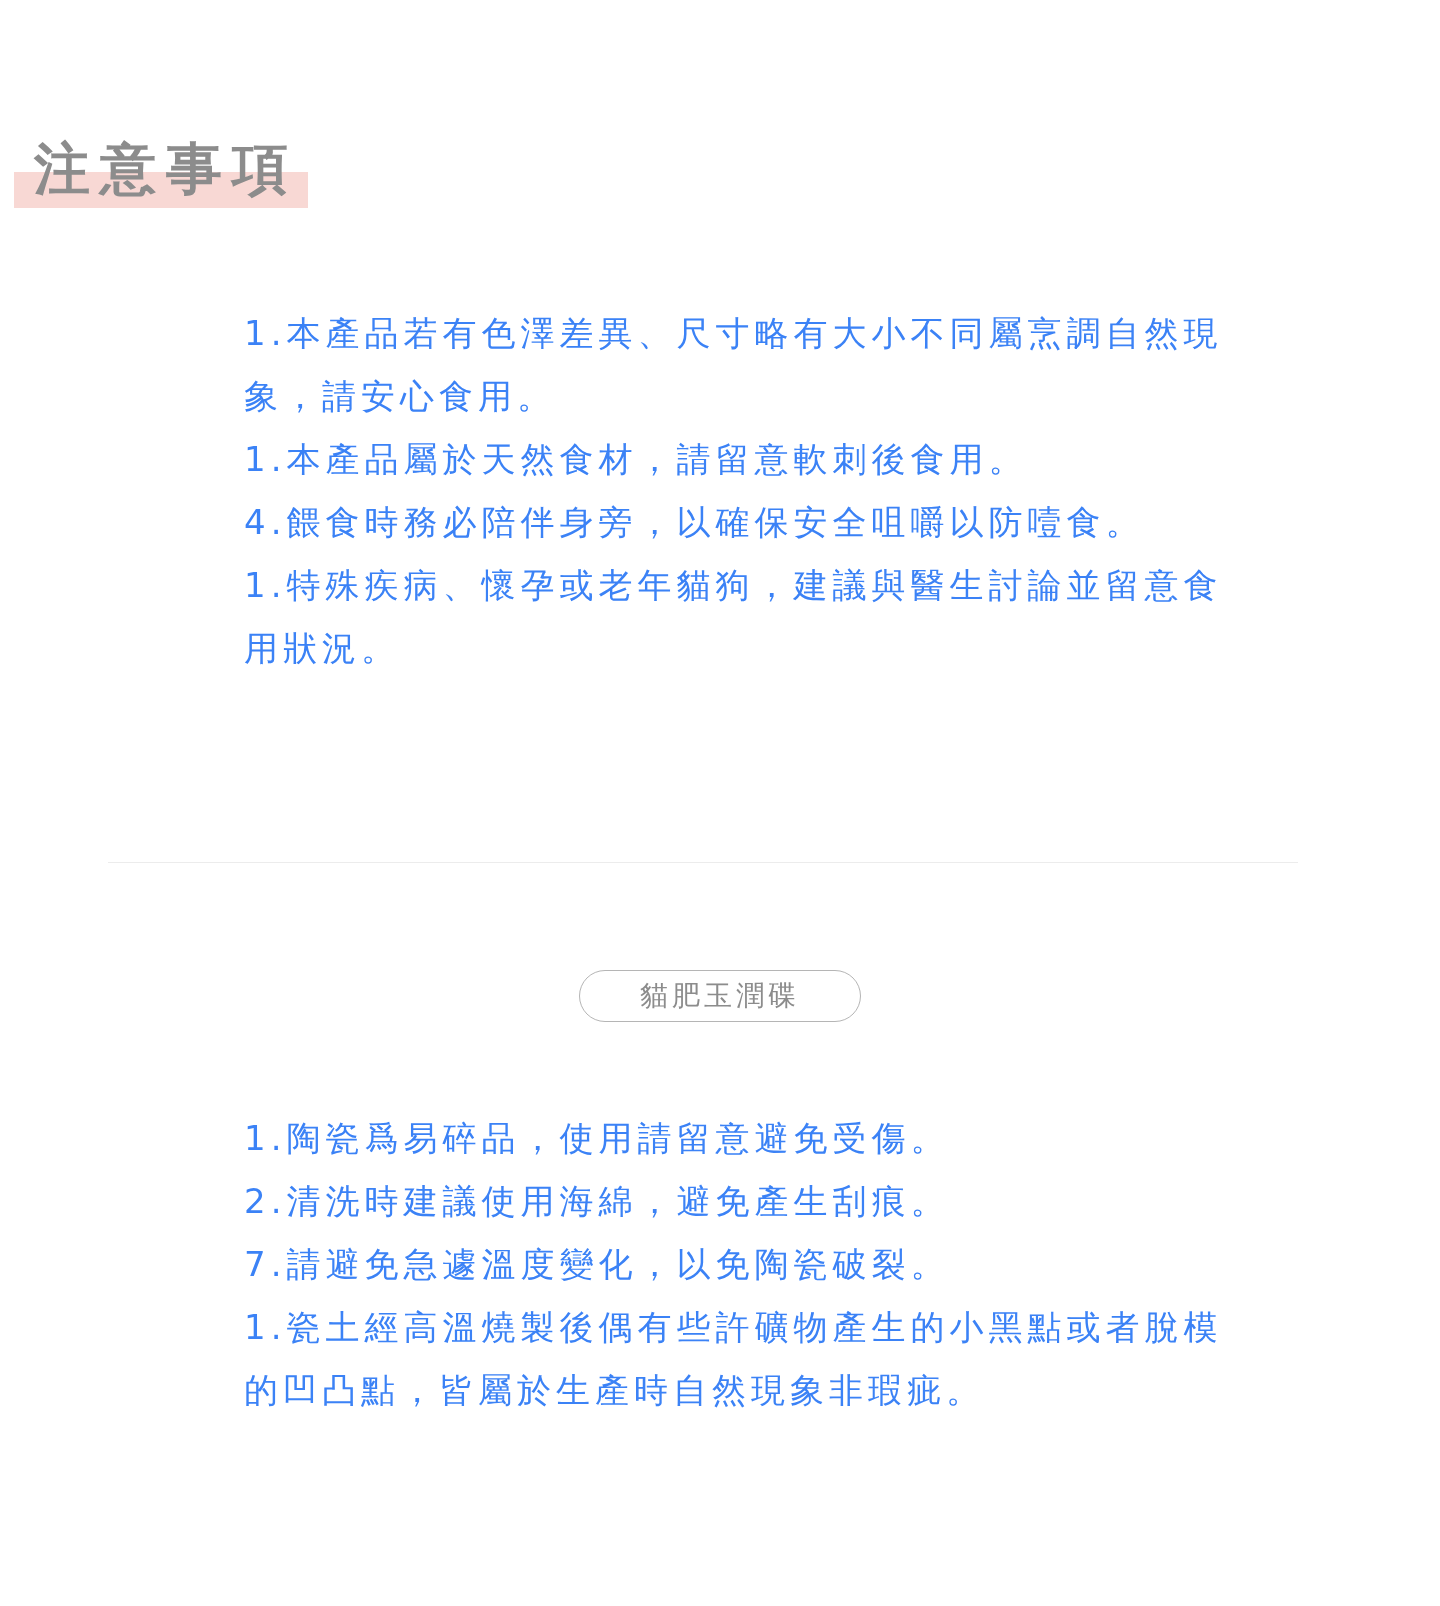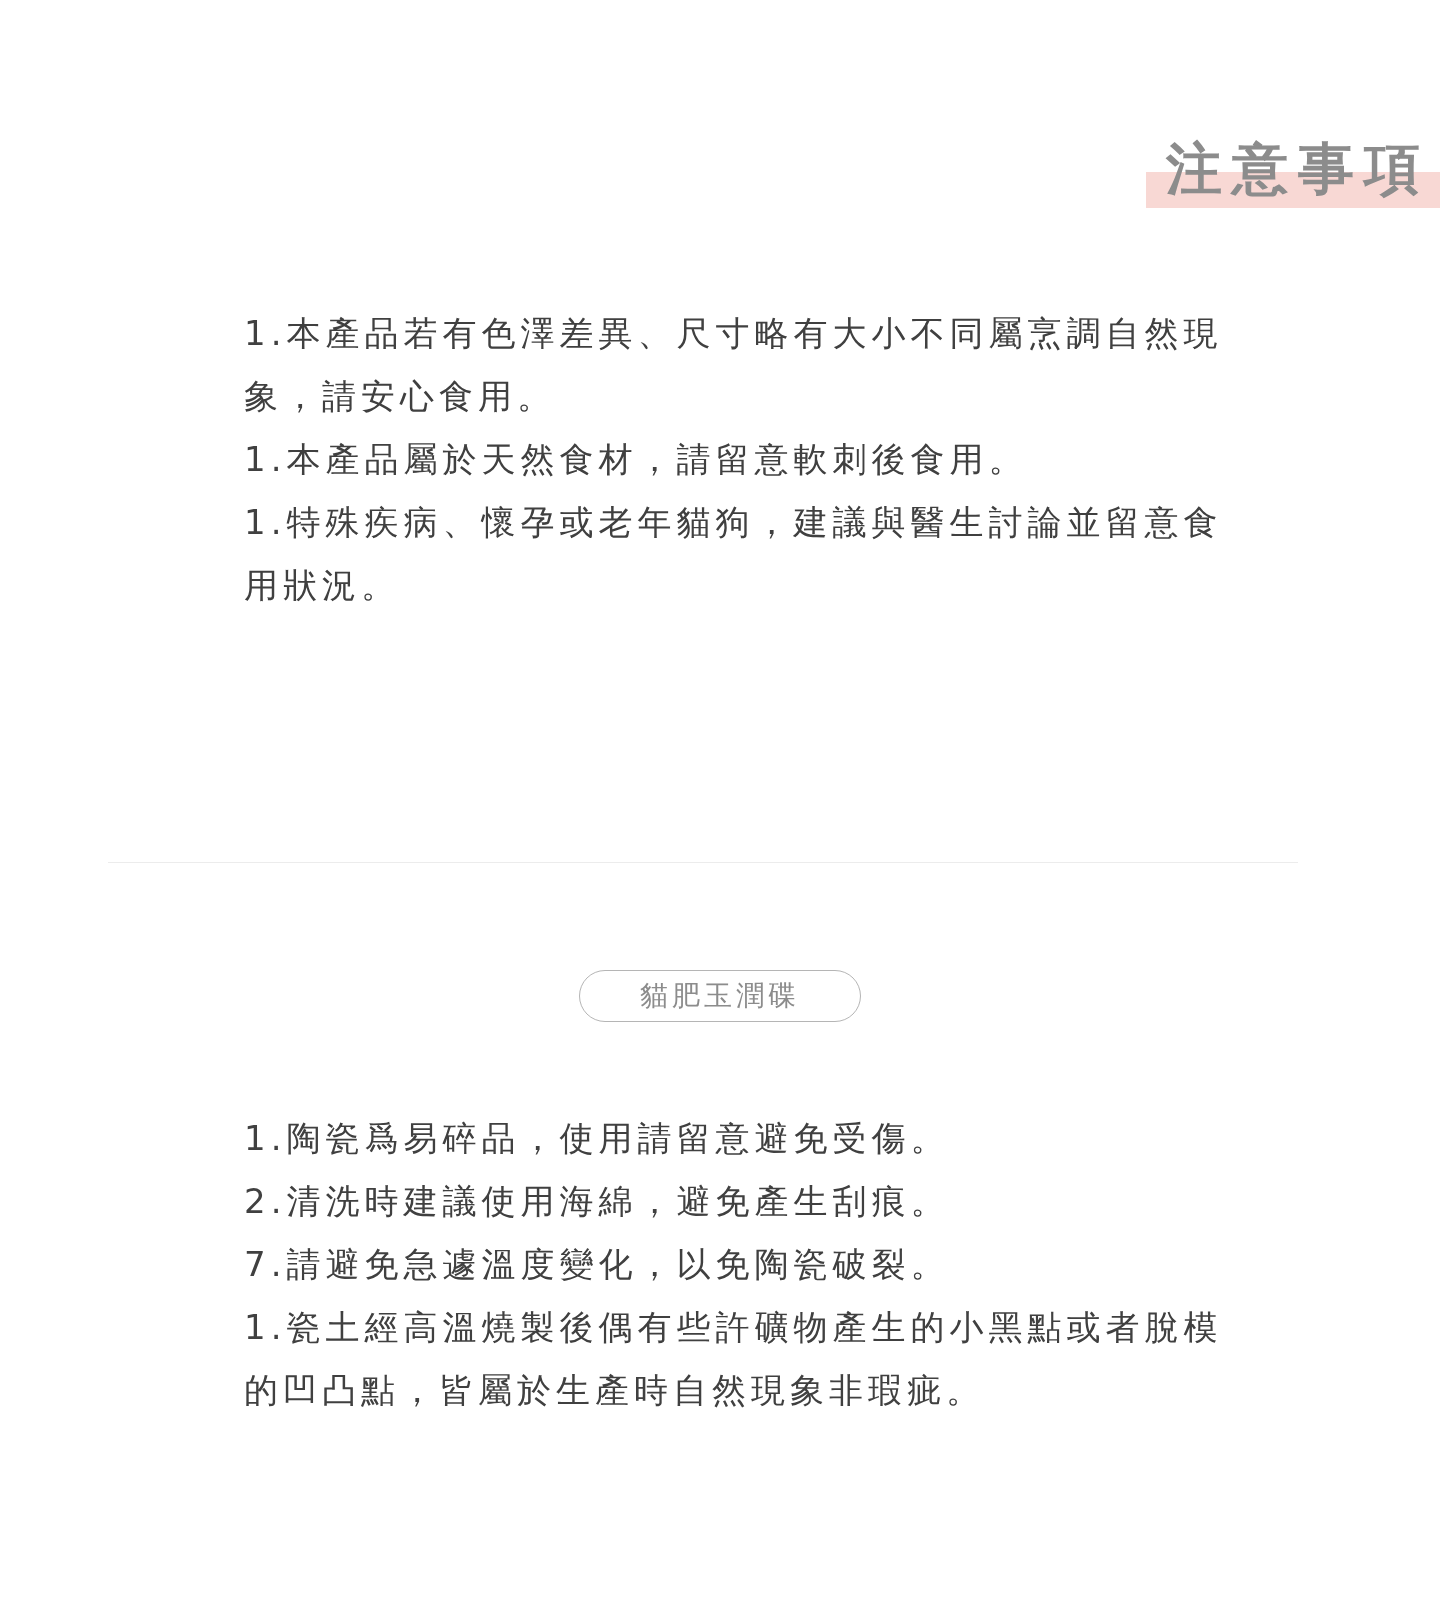--- a/index.html
+++ b/index.html
@@ -3,35 +3,35 @@
 <meta charset="utf-8">
 <style>
   html, body { margin: 0; padding: 0; background: #ffffff; }
   body {
     width: 1440px; height: 1606px; position: relative; overflow: hidden;
     font-family: "DejaVu Sans", "Liberation Sans", sans-serif;
     color: #8a8a8a;
   }
   .title-wrap {
     position: absolute; left: 0; right: 0; top: 130px;
-    display: flex; justify-content: flex-end; margin-left: 14px;
+    display: flex; justify-content: flex-start; margin-left: 14px;
   }
   .title-box { position: relative; width: 294px; height: 80px; }
   .title-highlight {
     position: absolute; left: 0; right: 0; top: 42px; height: 36px;
     background: #f8d8d4;
   }
   .title-text {
     position: relative; display: block; text-align: center;
     font-size: 56px; font-weight: bold; letter-spacing: 10px;
     line-height: 78px; color: #8c8c8c; padding-left: 10px;
   }
   .list {
     position: absolute; left: 244px; width: 990px;
-    font-size: 34px; line-height: 63px; letter-spacing: 5px; color: #404040;
+    font-size: 34px; line-height: 63px; letter-spacing: 5px; color: #3b82f6;
     margin: 0; padding: 0; list-style: none;
   }
   .list li { margin: 0; padding: 0; }
   .list-1 { top: 302px; }
   .list-2 { top: 1107px; }
   .divider {
     position: absolute; left: 108px; width: 1190px; top: 862px; height: 1px;
     background: #ececec;
   }
   .pill-wrap {
@@ -50,20 +50,21 @@
 <div class="title-wrap">
   <div class="title-box">
     <div class="title-highlight"></div>
     <h1 class="title-text" style="margin:0">注意事項</h1>
   </div>
 </div>
 
 <ul class="list list-1">
   <li>1.本產品若有色澤差異、尺寸略有大小不同屬烹調自然現象，請安心食用。</li>
   <li>1.本產品屬於天然食材，請留意軟刺後食用。</li>
+  <li>4.餵食時務必陪伴身旁，以確保安全咀嚼以防噎食。</li>
   <li>1.特殊疾病、懷孕或老年貓狗，建議與醫生討論並留意食用狀況。</li>
 </ul>
 
 <div class="divider"></div>
 
 <div class="pill-wrap">
   <div class="pill">
     <span>貓肥玉潤碟</span>
   </div>
 </div>

